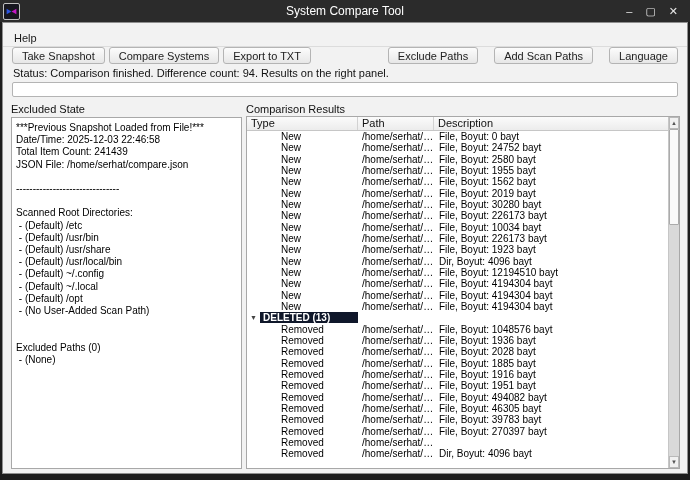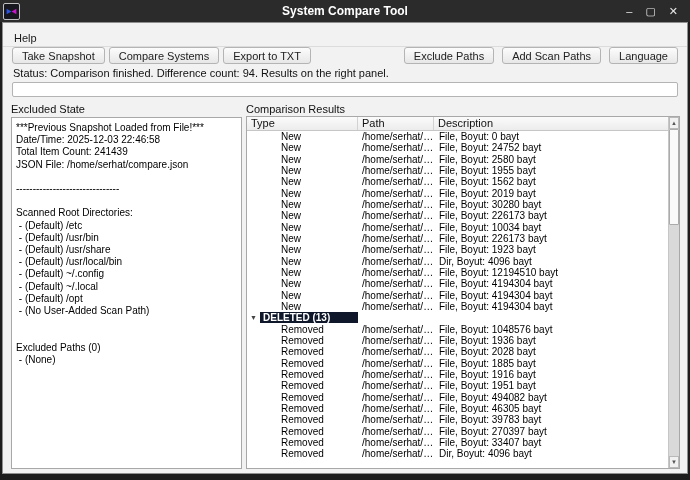--- a/index.html
+++ b/index.html
@@ -4,33 +4,33 @@
 <style>
   * { margin:0; padding:0; box-sizing:border-box; }
   html,body { width:690px; height:480px; }
   body { font-family:"Liberation Sans", sans-serif; background:#1d1d1d; position:relative; overflow:hidden; }
 
   .window { position:absolute; inset:0; }
 
   
   .titlebar { position:absolute; top:0; left:0; right:0; height:22px; background:#2b2b2b; display:flex; align-items:center; }
   .app-icon { width:17px; height:17px; margin-left:3px; border:1px solid #bfbfbf; border-radius:2px; background:#17171f; display:flex; align-items:center; justify-content:center; z-index:2; }
-  .win-title { position:absolute; left:0; right:0; text-align:center; color:#ffffff; font-size:12px; font-weight:bold; }
+  .win-title { position:absolute; left:0; right:0; text-align:center; color:#ffffff; font-size:12px; font-weight:normal; }
   .win-controls { margin-left:auto; display:flex; align-items:center; gap:13px; padding-right:12px; z-index:2; }
   .winbtn { color:#e8e8e8; font-size:11px; line-height:22px; cursor:default; }
 
   
   .win-content { position:absolute; top:22px; left:2px; right:2px; bottom:6px; background:#f2f2f2; border:1px solid #8f8f8f; }
 
   .menubar { position:absolute; top:7px; left:0; right:0; height:17px; border-bottom:1px solid #dcdcdc; display:flex; align-items:center; }
   .menu-item { font-size:11px; color:#1a1a1a; padding:0 8px; margin-left:3px; }
 
   .toolbar { position:absolute; top:21px; left:0; right:0; height:22px; display:flex; align-items:center; }
   .tb-left { display:flex; gap:4px; margin-left:9px; }
-  .tb-right { display:flex; gap:8px; margin-left:auto; margin-right:9px;justify-content:flex-end; }
+  .tb-right { display:flex; gap:16px; margin-left:auto; margin-right:9px;justify-content:flex-end; }
   .btn { font-size:11px; color:#222; background:linear-gradient(#fcfcfc,#e7e7e7); border:1px solid #b4b4b4; border-radius:3px; padding:1px 9px; height:17px; line-height:14px; white-space:nowrap; }
 
   .status-line { position:absolute; top:44px; left:10px; right:10px; font-size:11px; color:#111; }
 
   .entry { position:absolute; top:59px; left:9px; right:9px; height:15px; background:#ffffff; border:1px solid #b4b4b4; border-radius:2px; font-size:11px; padding:0 4px; font-family:"Liberation Sans", sans-serif; }
 
   .panel-label { position:absolute; top:80px; font-size:11px; color:#111; }
   .lbl-left { left:8px; }
   .lbl-right { left:243px; }
 
@@ -265,21 +265,20 @@
               <div class="tcell c-desc">File, Boyut: 39783 bayt</div>
             </div>
             <div class="trow">
               <div class="tcell c-type">Removed</div>
               <div class="tcell c-path">/home/serhat/…</div>
               <div class="tcell c-desc">File, Boyut: 270397 bayt</div>
             </div>
             <div class="trow">
               <div class="tcell c-type">Removed</div>
               <div class="tcell c-path">/home/serhat/…</div>
-              <div class="tcell c-desc">File, Boyut: 33407 bayt</div>
             </div>
             <div class="trow">
               <div class="tcell c-type">Removed</div>
               <div class="tcell c-path">/home/serhat/…</div>
               <div class="tcell c-desc">Dir, Boyut: 4096 bayt</div>
             </div>
           </div>
       </div>
       <div class="vscroll">
         <div class="sb-btn">▲</div>

